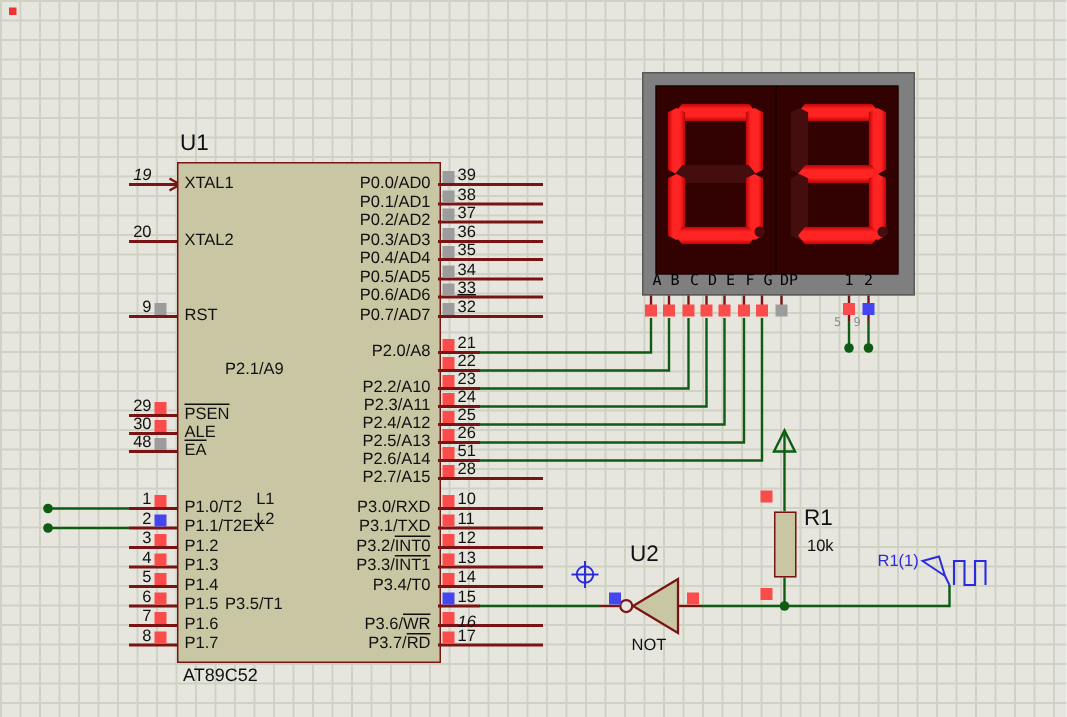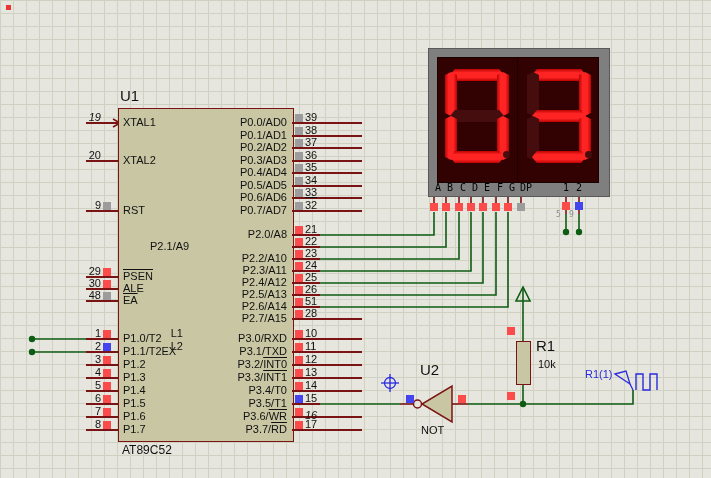--- a/index.html
+++ b/index.html
@@ -197,21 +197,21 @@
       <div class="pin-num" style="left: 305px; top: 353px; width: 20px; position: absolute;">12</div>
       <div class="pin-label" style="left: 150px; top: 358px; width: 137px; text-align: right; position: absolute;"><span>P3.2/</span><span class="ol">INT0</span></div>
       <div class="pin-line" style="left: 292px; top: 377px; width: 70px; position: absolute;"></div>
       <div class="pin-num" style="left: 305px; top: 366px; width: 20px; position: absolute;">13</div>
       <div class="pin-label" style="left: 150px; top: 371px; width: 137px; text-align: right; position: absolute;"><span>P3.3/</span><span class="ol">INT1</span></div>
       <div class="pin-line" style="left: 292px; top: 390px; width: 70px; position: absolute;"></div>
       <div class="pin-num" style="left: 305px; top: 379px; width: 20px; position: absolute;">14</div>
       <div class="pin-label" style="left: 150px; top: 384px; width: 137px; text-align: right; position: absolute;"><span>P3.4/T0</span></div>
       <div class="pin-line" style="left: 292px; top: 403px; width: 28px; position: absolute;"></div>
       <div class="pin-num" style="left: 305px; top: 392px; width: 20px; position: absolute;">15</div>
-      <div class="pin-label" style="left: 150px; top: 397px; width: 137px; text-align: right; position: absolute;"><span>P3.5/T1</span></div>
+      <div class="pin-label" style="left: 150px; top: 397px; width: 137px; text-align: left; position: absolute;"><span>P3.5/T1</span></div>
       <div class="pin-line" style="left: 292px; top: 416px; width: 70px; position: absolute;"></div>
       <div class="pin-num" style="left: 305px; top: 409px; width: 20px; position: absolute; font-style: italic;">16</div>
       <div class="pin-label" style="left: 150px; top: 410px; width: 137px; text-align: right; position: absolute;"><span>P3.6/</span><span class="ol">WR</span></div>
       <div class="pin-line" style="left: 292px; top: 429px; width: 70px; position: absolute;"></div>
       <div class="pin-num" style="left: 305px; top: 418px; width: 20px; position: absolute;">17</div>
       <div class="pin-label" style="left: 150px; top: 423px; width: 137px; text-align: right; position: absolute;"><span>P3.7/</span><span class="ol">RD</span></div>
     </div>
 
   <div id="display-frame" class="abs" style="left:428px;top:48px;width:180px;height:147px;"></div>
   <div id="display-panel" class="abs" style="left:437px;top:57px;width:160px;height:124px;"></div>

